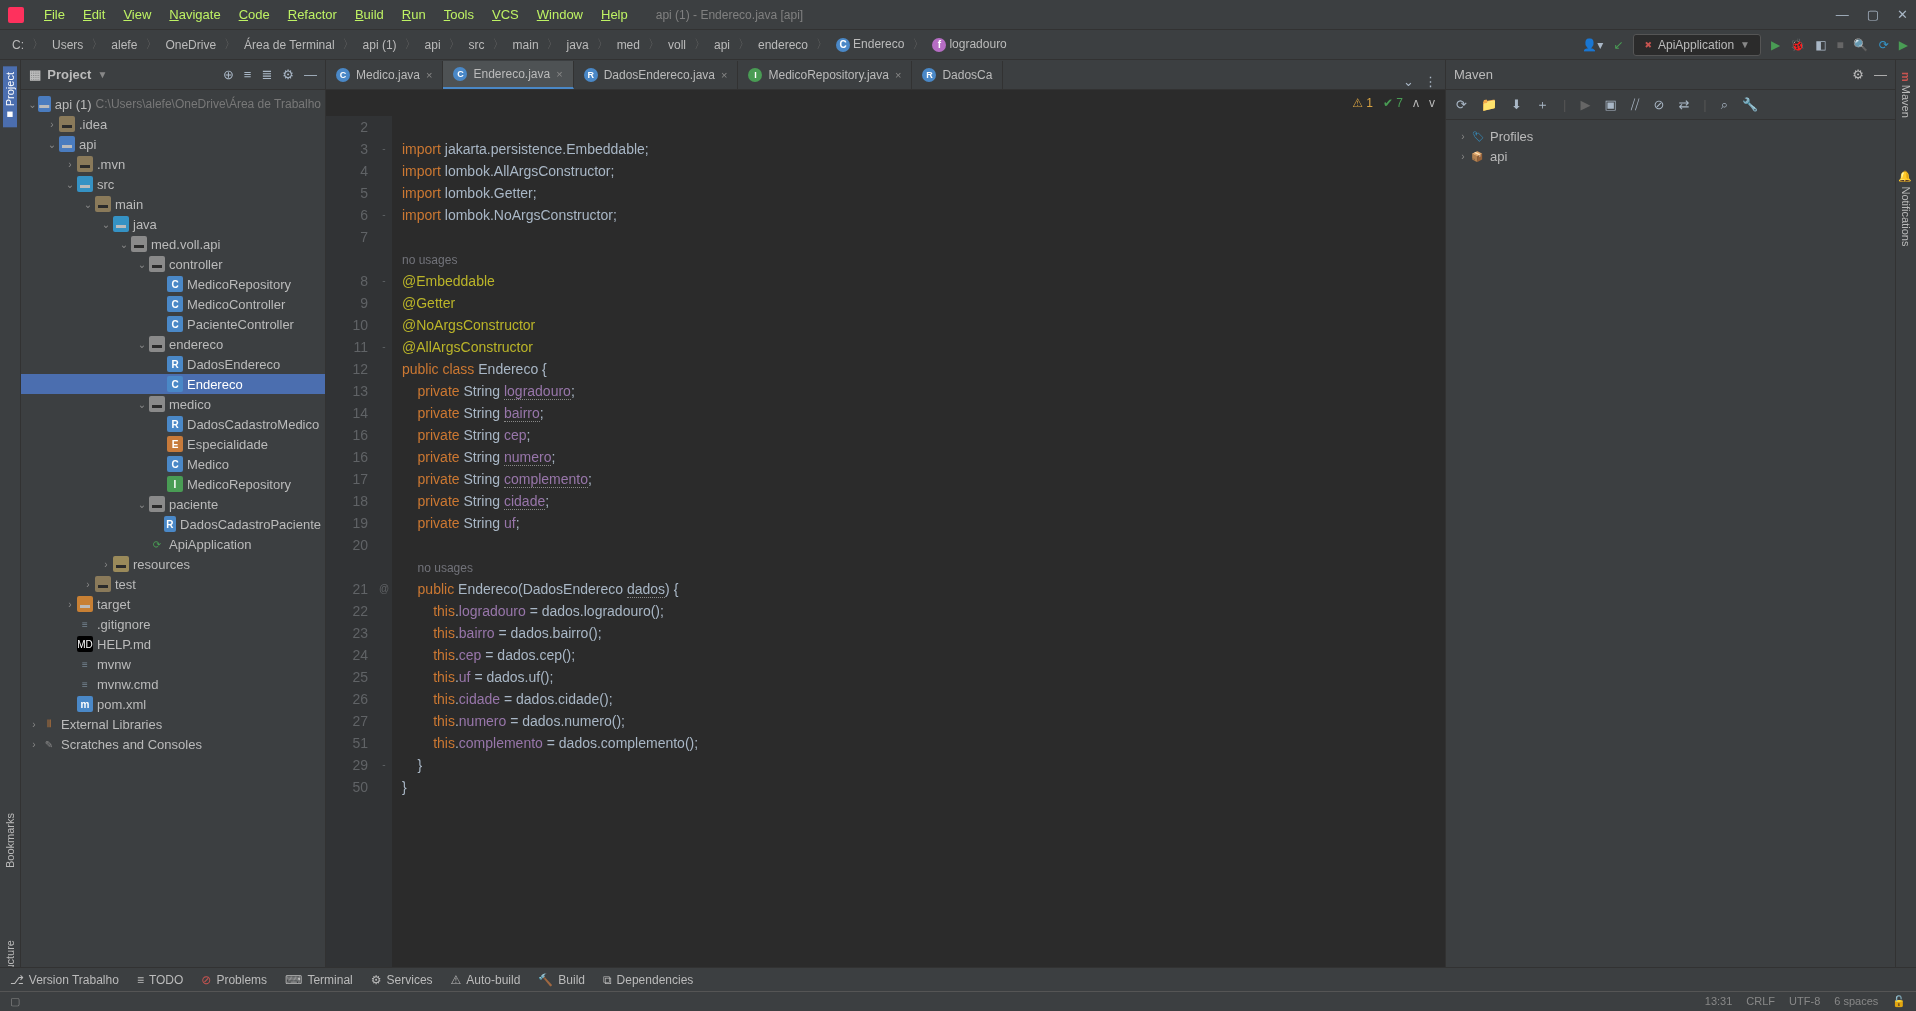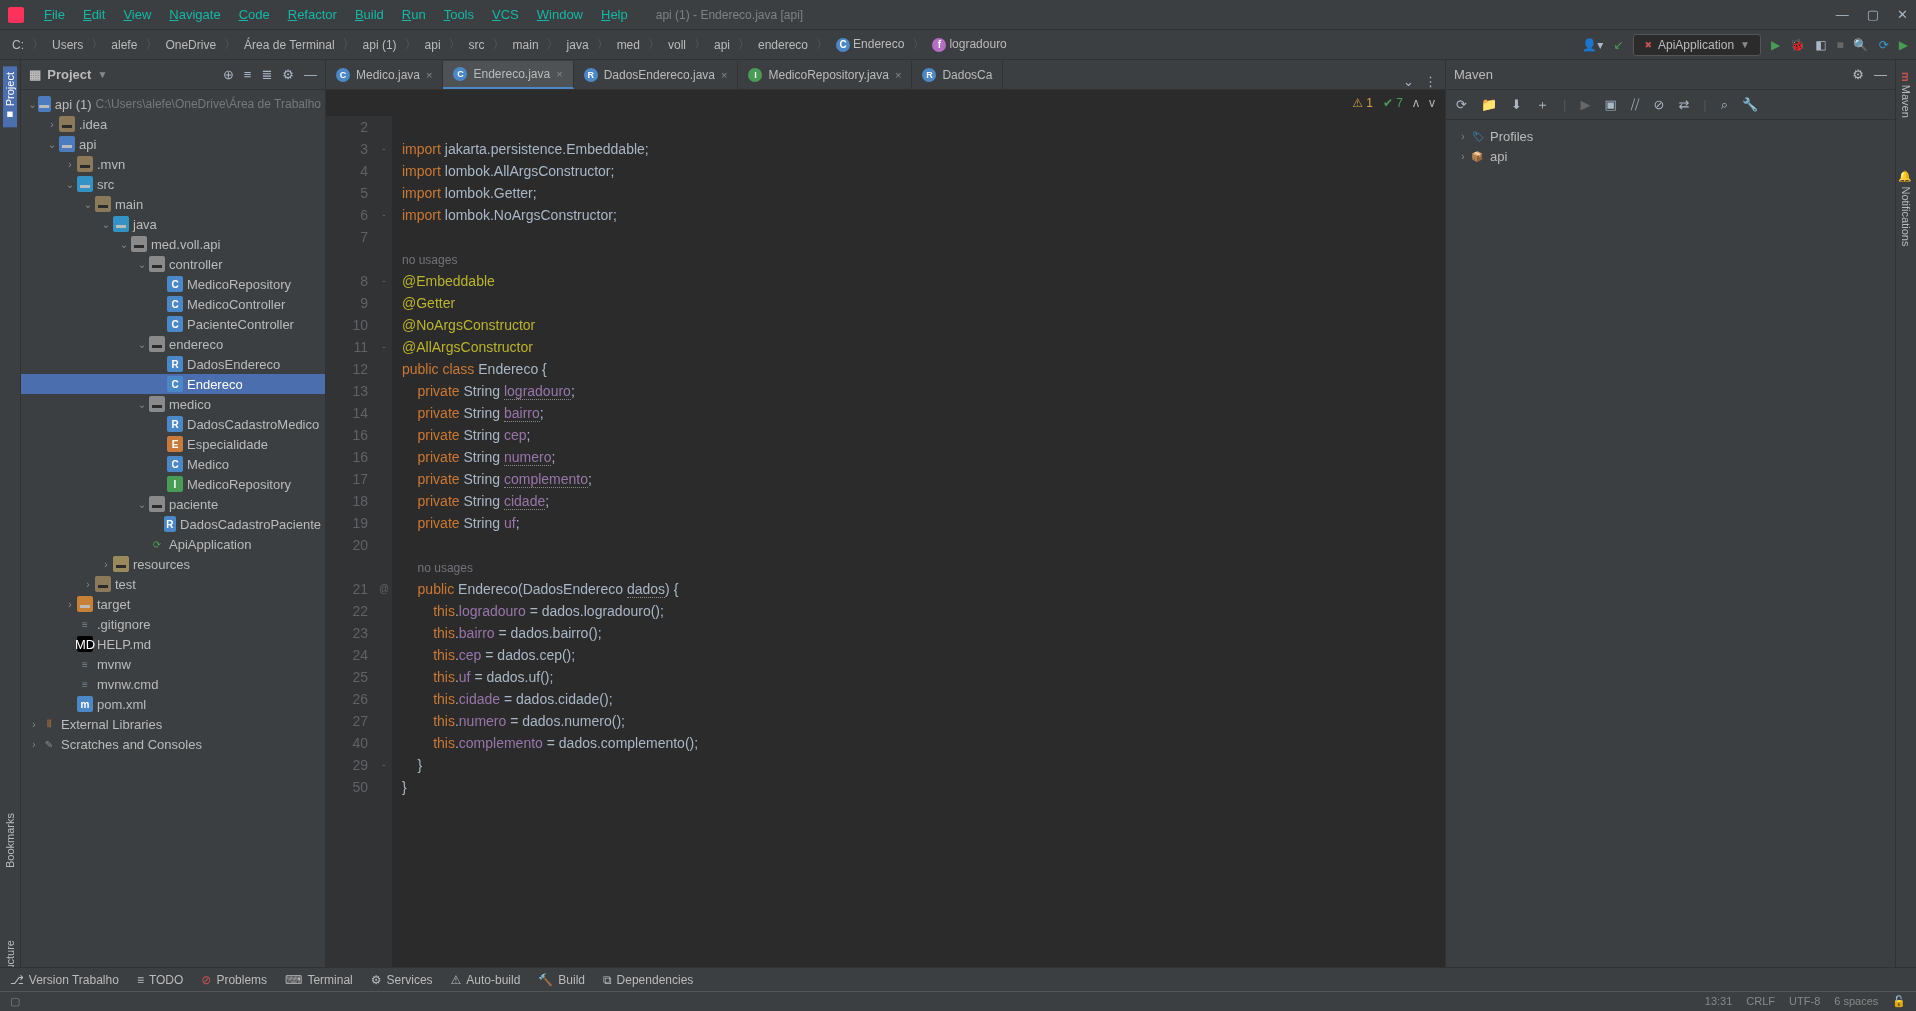--- a/index.html
+++ b/index.html
@@ -1,20 +1,20 @@
 <!DOCTYPE html>
 <html><head>
 <meta charset="utf-8">
 <style>
 * { margin:0; padding:0; box-sizing:border-box; font-family:"Segoe UI",Arial,sans-serif; }
 body { background:#2b2b2b; color:#bbbbbb; font-size:13px; overflow:hidden; width:1916px; height:1011px; position:relative; }
 .titlebar { height:30px; background:#3c3f41; display:flex; align-items:center; padding:0 8px; border-bottom:1px solid #323232; }
 .titlebar .logo { width:16px; height:16px; background:#fe315d; margin-right:12px; border-radius:2px; }
 .menubar { display:flex; gap:2px; }
-.menubar span { padding:4px 8px; color:#14b8a6; cursor:pointer; }
+.menubar span { padding:4px 8px; color:#bef264; cursor:pointer; }
 .menubar u { text-decoration:underline; }
 .title-text { margin-left:20px; color:#808080; font-size:12px; }
 .win-controls { margin-left:auto; display:flex; gap:18px; color:#a9b7c6; }
 .navbar { height:30px; background:#3c3f41; display:flex; align-items:center; padding:0 8px; border-bottom:1px solid #323232; font-size:12px; }
 .breadcrumb { display:flex; align-items:center; gap:4px; color:#bbbbbb; }
 .breadcrumb .sep { color:#666; }
 .breadcrumb .item { padding:2px 4px; }
 .breadcrumb .icon-c { display:inline-block; width:14px; height:14px; border-radius:50%; background:#4a88c7; color:#fff; text-align:center; font-size:10px; line-height:14px; margin-right:3px; font-weight:bold; }
 .breadcrumb .icon-f { display:inline-block; width:14px; height:14px; border-radius:50%; background:#b66dc4; color:#fff; text-align:center; font-size:10px; line-height:14px; margin-right:3px; font-weight:bold; }
 .nav-actions { margin-left:auto; display:flex; align-items:center; gap:10px; }
@@ -317,21 +317,21 @@
           <span class="ico ico-folder-orange">▬</span>
           <span>target</span>
         </div>
         <div class="tree-row" style="padding-left: 42px;">
           <span class="chev"></span>
           <span class="ico ico-file">≡</span>
           <span>.gitignore</span>
         </div>
         <div class="tree-row" style="padding-left: 42px;">
           <span class="chev"></span>
-          <span class="ico" style="background:#000000;color:#fff;font-size:13px">MD</span>
+          <span class="ico" style="background:#000000;color:#fff;font-size:10px">MD</span>
           <span>HELP.md</span>
         </div>
         <div class="tree-row" style="padding-left: 42px;">
           <span class="chev"></span>
           <span class="ico ico-file">≡</span>
           <span>mvnw</span>
         </div>
         <div class="tree-row" style="padding-left: 42px;">
           <span class="chev"></span>
           <span class="ico ico-file">≡</span>
@@ -415,21 +415,21 @@
           <div class="gl">19</div>
           <div class="gl">20</div>
           <div class="gl"></div>
           <div class="gl">21</div>
           <div class="gl">22</div>
           <div class="gl">23</div>
           <div class="gl">24</div>
           <div class="gl">25</div>
           <div class="gl">26</div>
           <div class="gl">27</div>
-          <div class="gl">40</div>
+          <div class="gl">51</div>
           <div class="gl">29</div>
           <div class="gl">50</div>
         </div>
       <div class="gutter-icons" id="gicons">
           <div class="gl"></div>
           <div class="gl">-</div>
           <div class="gl"></div>
           <div class="gl"></div>
           <div class="gl">-</div>
           <div class="gl"></div>

